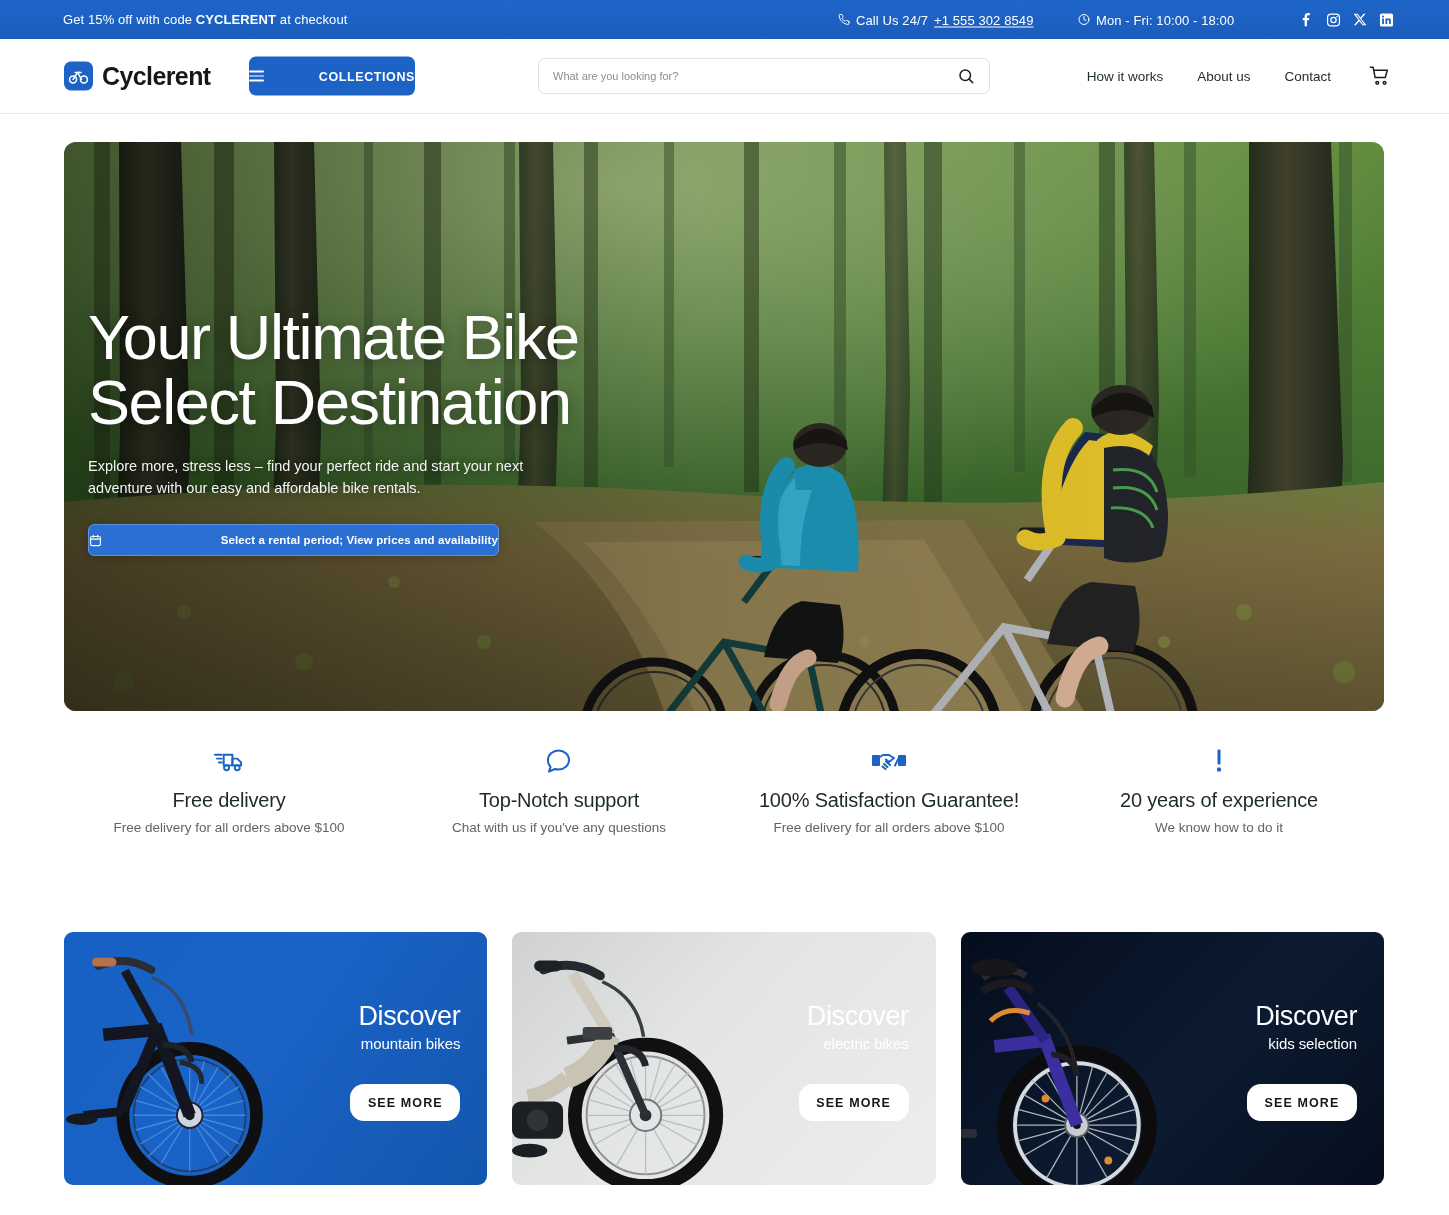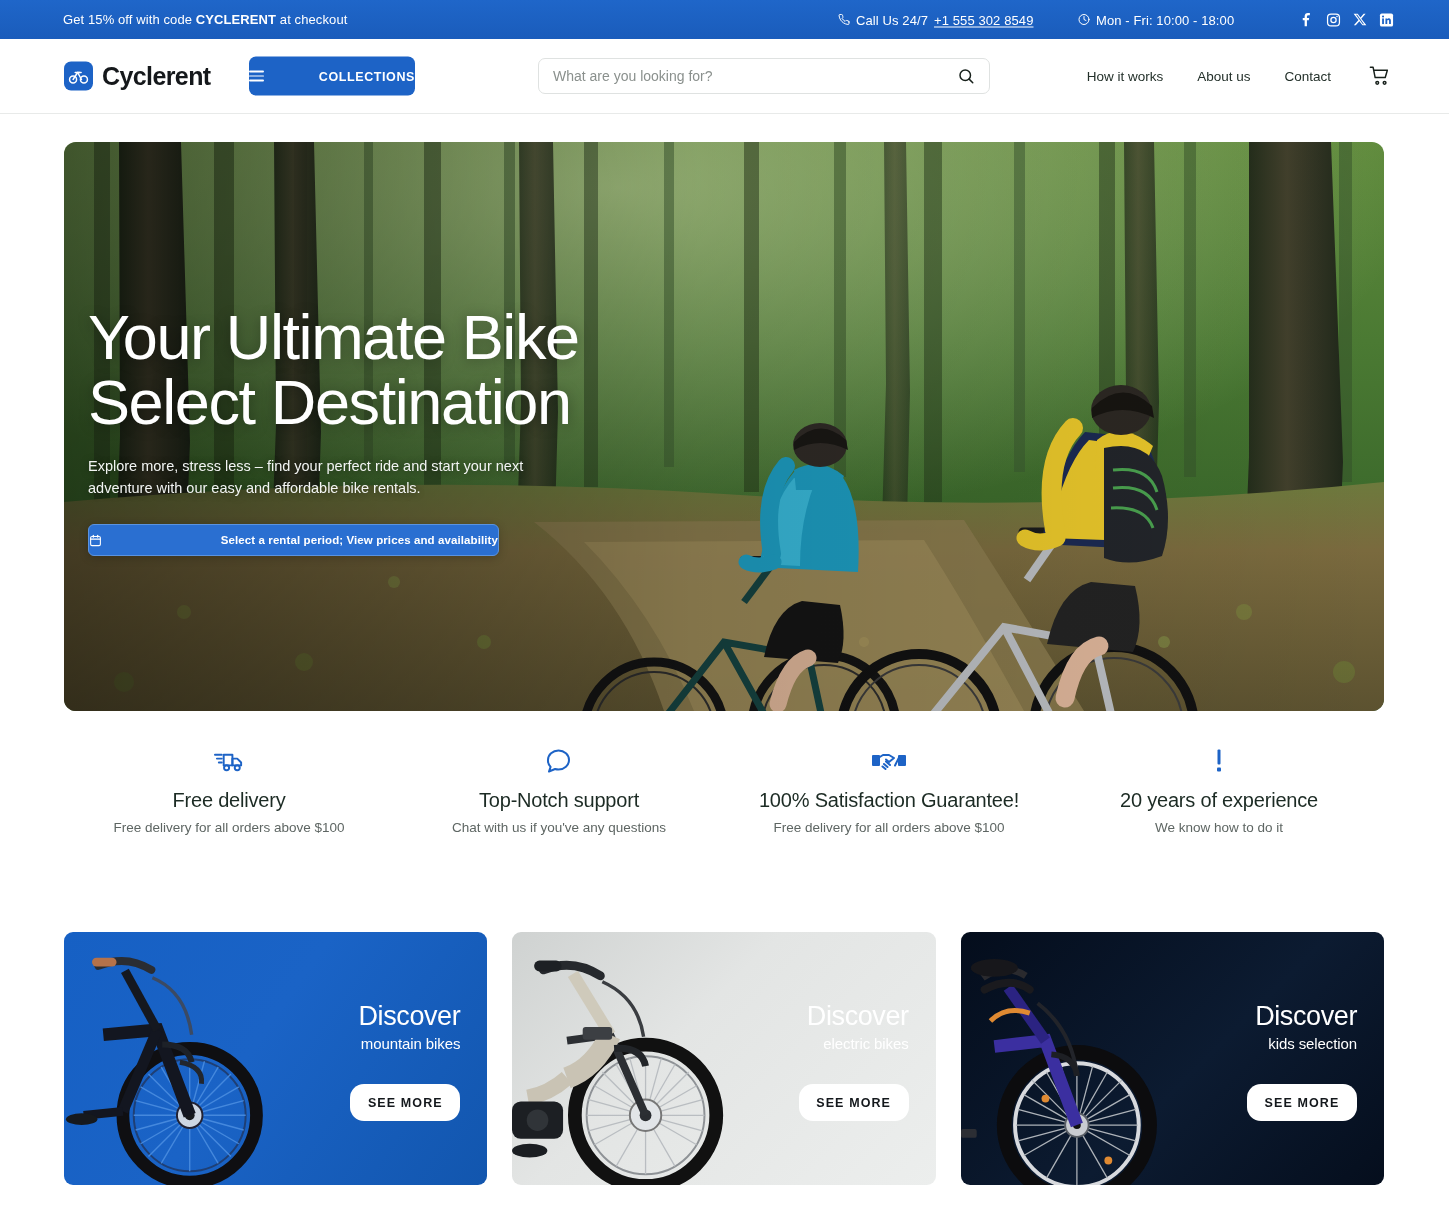--- a/index.html
+++ b/index.html
@@ -75,21 +75,21 @@
 
   .searchbox {
     position:absolute; left:538px; top:50%; transform:translateY(-50%);
     width:452px; height:36px;
     border:1px solid #dfe2e1; border-radius:7px;
     display:flex; align-items:center;
     background:#fff;
   }
   .searchbox input {
     flex:1; border:none; outline:none; background:transparent;
-    font-size:14px; color:#3b82f6; padding:0 14px;
+    font-size:11px; color:#3b82f6; padding:0 14px;
     font-family:"Liberation Sans", sans-serif;
   }
   .searchbox input::placeholder { color:#8a908d; }
   .search-btn { background:none; border:none; cursor:pointer; padding:0 14px 0 4px; display:flex; }
 
   .mainnav {
     position:absolute; right:58px; top:50%; transform:translateY(-50%);
     display:flex; align-items:center; gap:34px;
   }
   .mainnav a {

